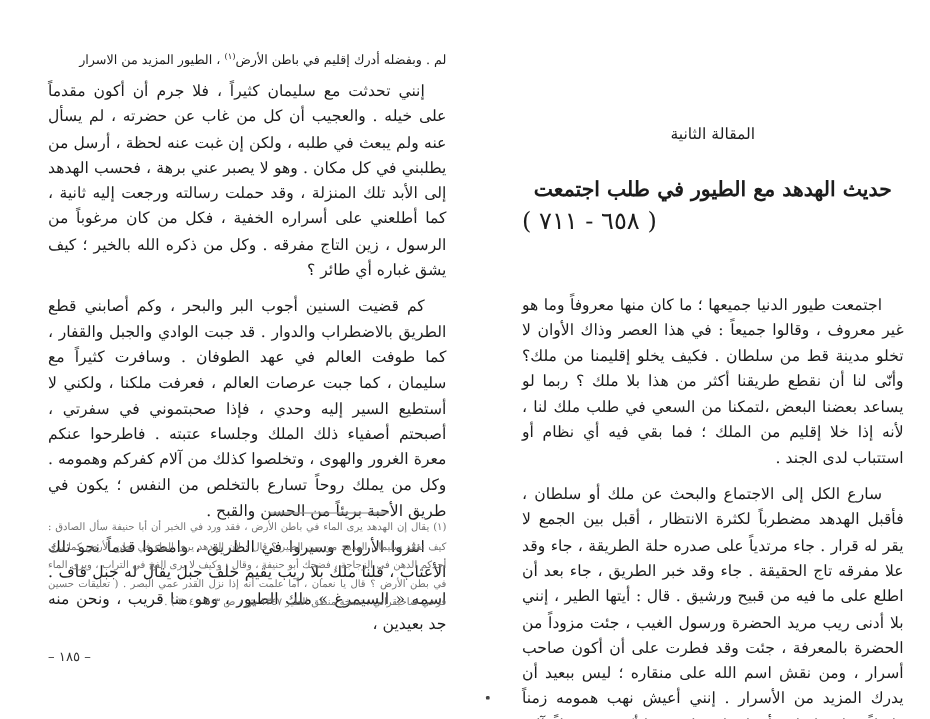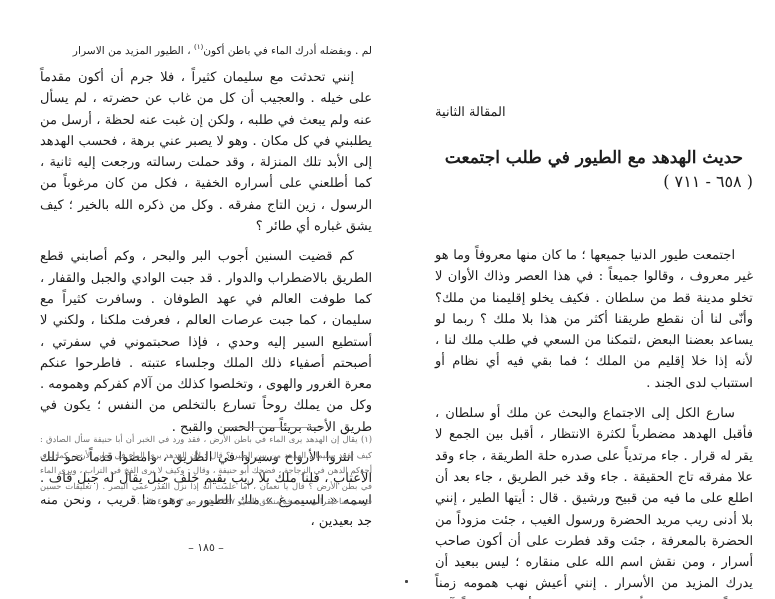--- a/index.html
+++ b/index.html
@@ -28,51 +28,51 @@
     .fn-rule {
       position: absolute; top: 427px; right: 48px; width: 100px;
       border-top: 1px solid #9a9a9a;
     }
     .footnote {
       position: absolute; top: 432px; right: 0; width: 332px;
       font-size: 8.4px; line-height: 15.6px; color: #707070; text-align: justify;
     }
     .folio {
       position: absolute; top: 541px; left: 0; right: 0;
-      text-align: center; font-size: 11px; color: #333; direction: rtl;
+      text-align: left; font-size: 11px; color: #333; direction: rtl;
     }
     .page-right .folio { top: 545px; }
 
     .section-label {
-      position: absolute; top: 93px; left: 0; right: 0; text-align: left;
+      position: absolute; top: 93px; left: 0; right: 0; text-align: center;
       font-size: 13px; font-weight: normal;
     }
     .chapter-title {
       position: absolute; top: 136px; left: 0; right: 0; text-align: center;
       font-size: 17px;
     }
     .verse-range {
-      position: absolute; top: 172px; left: 0; right: 0; text-align: right;
-      font-size: 16px; letter-spacing: 1px;
+      position: absolute; top: 172px; left: 0; right: 0; text-align: left;
+      font-size: 20px; letter-spacing: 1px;
     }
     .right-body { position: absolute; top: 244px; right: 0; width: 318px; }
 
     .gutter-dot {
       position: absolute; left: 405px; top: 580px; width: 3px; height: 3px;
       background: #444; border-radius: 1px;
     }
   </style>
 </head>
 <body>
 
 <div class="spread">
 
   <section class="page page-left">
     <div class="top-line">
-      <span>لم . وبفضله أدرك الماء في باطن أكون</span><span class="sup">(١)</span><span> ، الطيور المزيد من الاسرار</span>
+      <span>لم . وبفضله أدرك إقليم في باطن الأرض</span><span class="sup">(١)</span><span> ، الطيور المزيد من الاسرار</span>
     </div>
 
     <div class="left-body">
       <p class="indent">إنني تحدثت مع سليمان كثيراً ، فلا جرم أن أكون مقدماً على خيله . والعجيب أن كل من غاب عن حضرته ، لم يسأل عنه ولم يبعث في طلبه ، ولكن إن غبت عنه لحظة ، أرسل من يطلبني في كل مكان . وهو لا يصبر عني برهة ، فحسب الهدهد إلى الأبد تلك المنزلة ، وقد حملت رسالته ورجعت إليه ثانية ، كما أطلعني على أسراره الخفية ، فكل من كان مرغوباً من الرسول ، زين التاج مفرقه . وكل من ذكره الله بالخير ؛ كيف يشق غباره أي طائر ؟</p>
       <p class="indent gap">كم قضيت السنين أجوب البر والبحر ، وكم أصابني قطع الطريق بالاضطراب والدوار . قد جبت الوادي والجبل والقفار ، كما طوفت العالم في عهد الطوفان . وسافرت كثيراً مع سليمان ، كما جبت عرصات العالم ، فعرفت ملكنا ، ولكني لا أستطيع السير إليه وحدي ، فإذا صحبتموني في سفرتي ، أصبحتم أصفياء ذلك الملك وجلساء عتبته . فاطرحوا عنكم معرة الغرور والهوى ، وتخلصوا كذلك من آلام كفركم وهمومه . وكل من يملك روحاً تسارع بالتخلص من النفس ؛ يكون في طريق الأحبة بريئاً من الحسن والقبح .</p>
       <p class="indent gap">انثروا الأرواح وسيروا في الطريق ، وامضوا قدماً نحو تلك الأعتاب ، فلنا ملك بلا ريب يقيم خلف جبل يقال له جبل قاف . اسمه « السيمرغ » ملك الطيور ، وهو منا قريب ، ونحن منه جد بعيدين ،</p>
     </div>
 
     <div class="fn-rule"></div>
     <p class="footnote">(١) يقال إن الهدهد يرى الماء في باطن الأرض ، فقد ورد في الخبر أن أبا حنيفة سأل الصادق : كيف تفقد سليمان الهدهد من بين الطير ؟ قال : لأن الهدهد يرى الماء في بطن الأرض كما يرى أحدكم الدهن في الزجاجة ، فضحك أبو حنيفة ، وقال : وكيف لا يرى الفخ في التراب ، ويرى الماء في بطن الأرض ؟ قال يا نعمان ، أما علمت أنه إذا نزل القدر عمي البصر . ( تعليقات حسين فرحي صاحبقراني : نسخة منطق الطير ١٣٤٧ ش ، ص ٣٠٣ - ٣٠٤ ) .</p>

